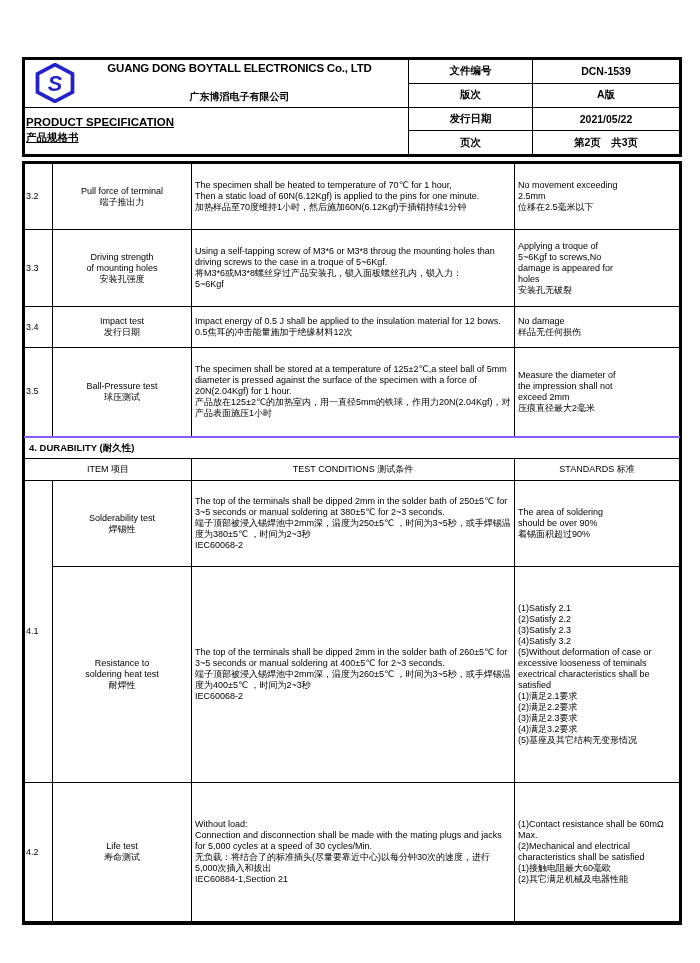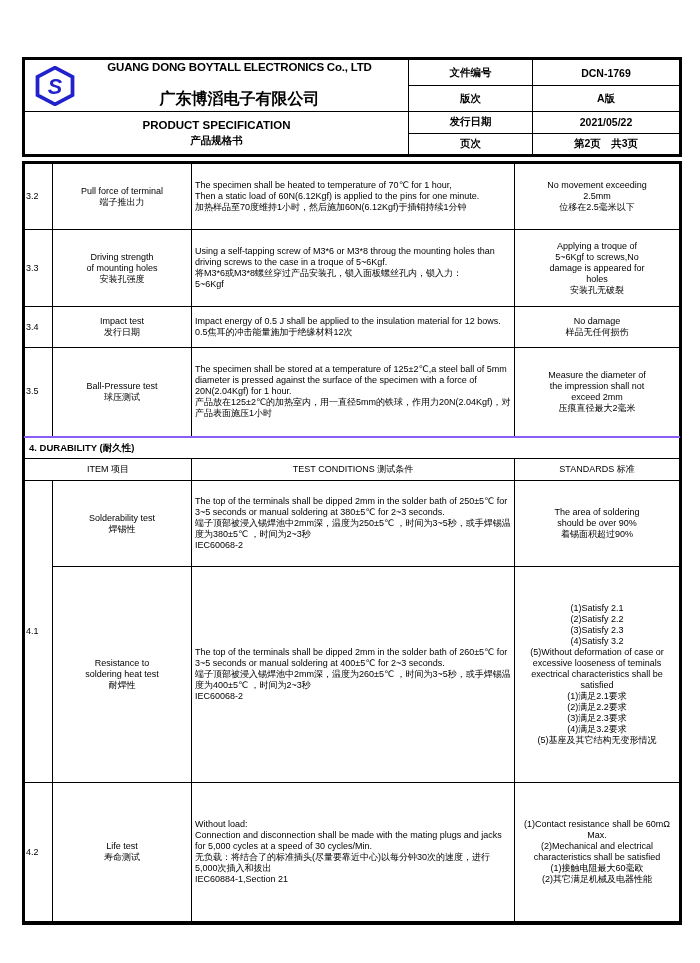--- a/index.html
+++ b/index.html
@@ -14,33 +14,33 @@
   table{border-collapse:collapse;table-layout:fixed;width:100%;}
   td{border:1px solid #000;vertical-align:middle;overflow:hidden;}
 
   
   table.hdr{height:100%;}
   .hdr td{font-weight:bold;}
   .company-cell{position:relative;text-align:center;}
   .logo-wrap{position:absolute;left:9px;top:50%;transform:translateY(-50%);width:42px;height:40px;}
   .company-text{margin-left:46px;}
   .company-en{font-size:11.5px;letter-spacing:-0.2px;}
-  .company-cn{font-size:16px;margin-top:16px;}
-  .product-cell{text-align:center;}
+  .company-cn{font-size:10px;margin-top:16px;}
+  .product-cell{text-decoration:underline;}
   .product-en{font-size:11.5px;}
   .product-cn{font-size:10.5px;margin-top:3px;}
   .fld-label{text-align:center;font-size:10.5px;}
   .fld-value{text-align:center;font-size:10.5px;}
 
   
   table.spec{font-size:9px;line-height:11px;}
   .c-num{text-align:left;font-size:9px;}
   .c-item{text-align:center;white-space:pre-line;padding:1px 2px;}
   .c-cond{text-align:left;white-space:pre-line;padding:1px 3px;}
-  .c-std{text-align:center;white-space:pre-line;padding:4px 3px;}
+  .c-std{text-align:left;white-space:pre-line;padding:4px 3px;}
   .sec-title{font-weight:bold;font-size:9.5px;padding:2px 4px;border-top:2px solid #8b5cf6;}
   .col-head{text-align:center;font-size:9px;}
 </style>
 </head>
 <body>
 
 <div class="box" id="header-box">
   <table class="hdr">
     <colgroup>
         <col style="width:384px">
@@ -55,21 +55,21 @@
             <polygon points="50,4 92,26 92,70 50,92 8,70 8,26" fill="none" stroke="#2222cc" stroke-width="9"></polygon>
             <text x="50" y="66" text-anchor="middle" font-size="52" font-weight="bold" font-style="italic" fill="#2222cc" font-family="'Liberation Sans',sans-serif">S</text>
           </svg>
         </span>
         <div class="company-text">
           <div class="company-en">GUANG DONG BOYTALL ELECTRONICS Co., LTD</div>
           <div class="company-cn">广东博滔电子有限公司</div>
         </div>
       </td>
       <td class="fld-label">文件编号</td>
-      <td class="fld-value">DCN-1769</td>
+      <td class="fld-value">DCN-1539</td>
     </tr>
     <tr style="height:25%">
       <td class="fld-label">版次</td>
       <td class="fld-value">A版</td>
     </tr>
     <tr style="height:25%">
       <td rowspan="2" class="product-cell">
         <div class="product-en">PRODUCT SPECIFICATION</div>
         <div class="product-cn">产品规格书</div>
       </td>

